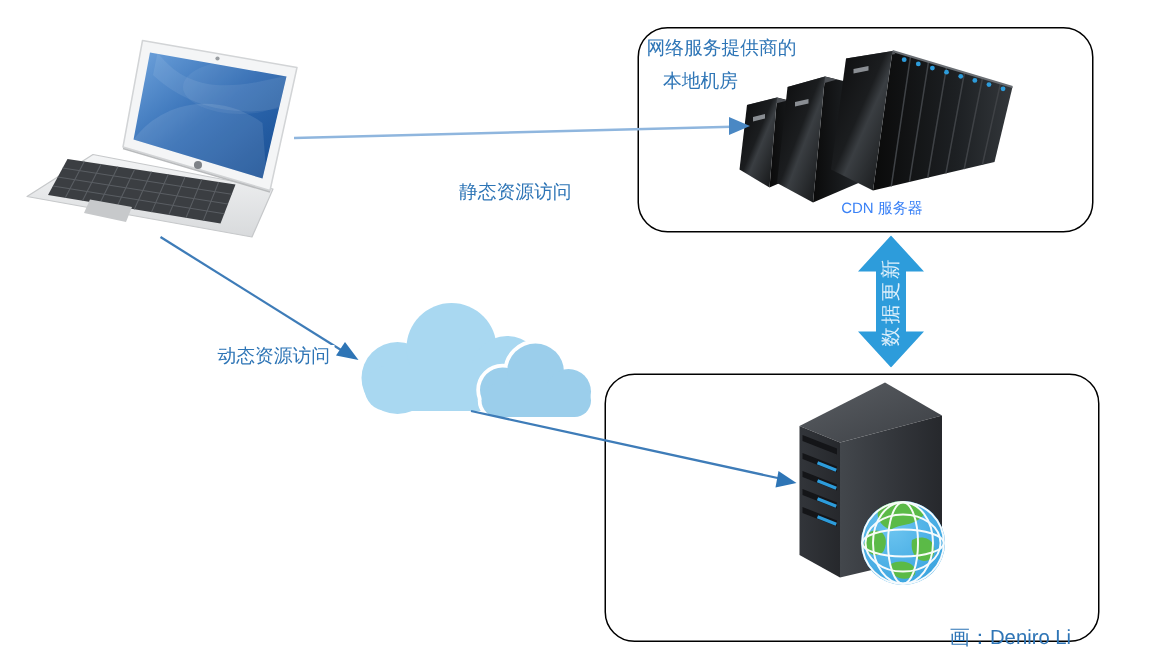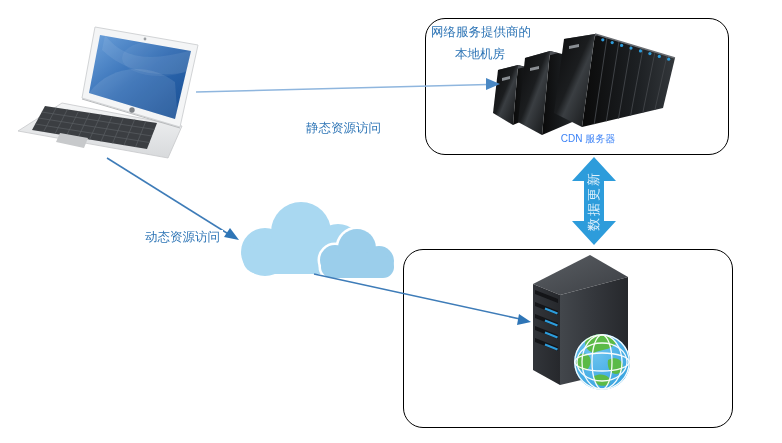--- a/index.html
+++ b/index.html
@@ -85,21 +85,21 @@
     <g fill="#9BCEEB">
       <circle cx="100" cy="62" r="15"></circle>
         <circle cx="122" cy="50" r="19"></circle>
         <circle cx="144" cy="63" r="15"></circle>
       <rect x="86" y="58" width="73" height="22" rx="11"></rect>
     </g>
   </svg>
 
   <div class="box" style="left:425px;top:18px;width:302px;height:135px">
     <div class="abs blue-label" style="left:5px;top:6px">网络服务提供商的</div>
-    <div class="abs blue-label" style="left:29px;top:28px">本地机房</div>
+    <div class="abs blue-label" style="left:16px;top:28px">本地机房</div>
 
     <svg class="abs noevt" style="left:29px;top:9px" width="260" height="122" viewBox="0 0 260 122">
       <defs>
         <linearGradient id="rackFront" x1="0" y1="0" x2="1" y2="1">
           <stop offset="0" stop-color="#0B0B0C"></stop>
             <stop offset="0.45" stop-color="#1B1D1F"></stop>
           <stop offset="0.55" stop-color="#3A3E42"></stop>
             <stop offset="1" stop-color="#0E0F10"></stop>
         </linearGradient>
         <linearGradient id="rackSide" x1="0" y1="0" x2="1" y2="0">
@@ -224,13 +224,14 @@
   </svg>
 
   <div class="abs blue-label on-white" id="static-label">静态资源访问</div>
   <div class="abs blue-label on-white" id="dynamic-label">动态资源访问</div>
 
   <svg class="abs noevt" style="left:568px;top:157px" width="52" height="88" viewBox="0 0 52 88">
     <polygon points="26,0 48,24 36,24 36,64 48,64 26,88 4,64 16,64 16,24 4,24" fill="#2D9CDB"></polygon>
   </svg>
   <div id="data-update-label">数据更新</div>
 
+  <div id="credit">画：Deniro Li</div>
 </div>
 
 </body></html>

